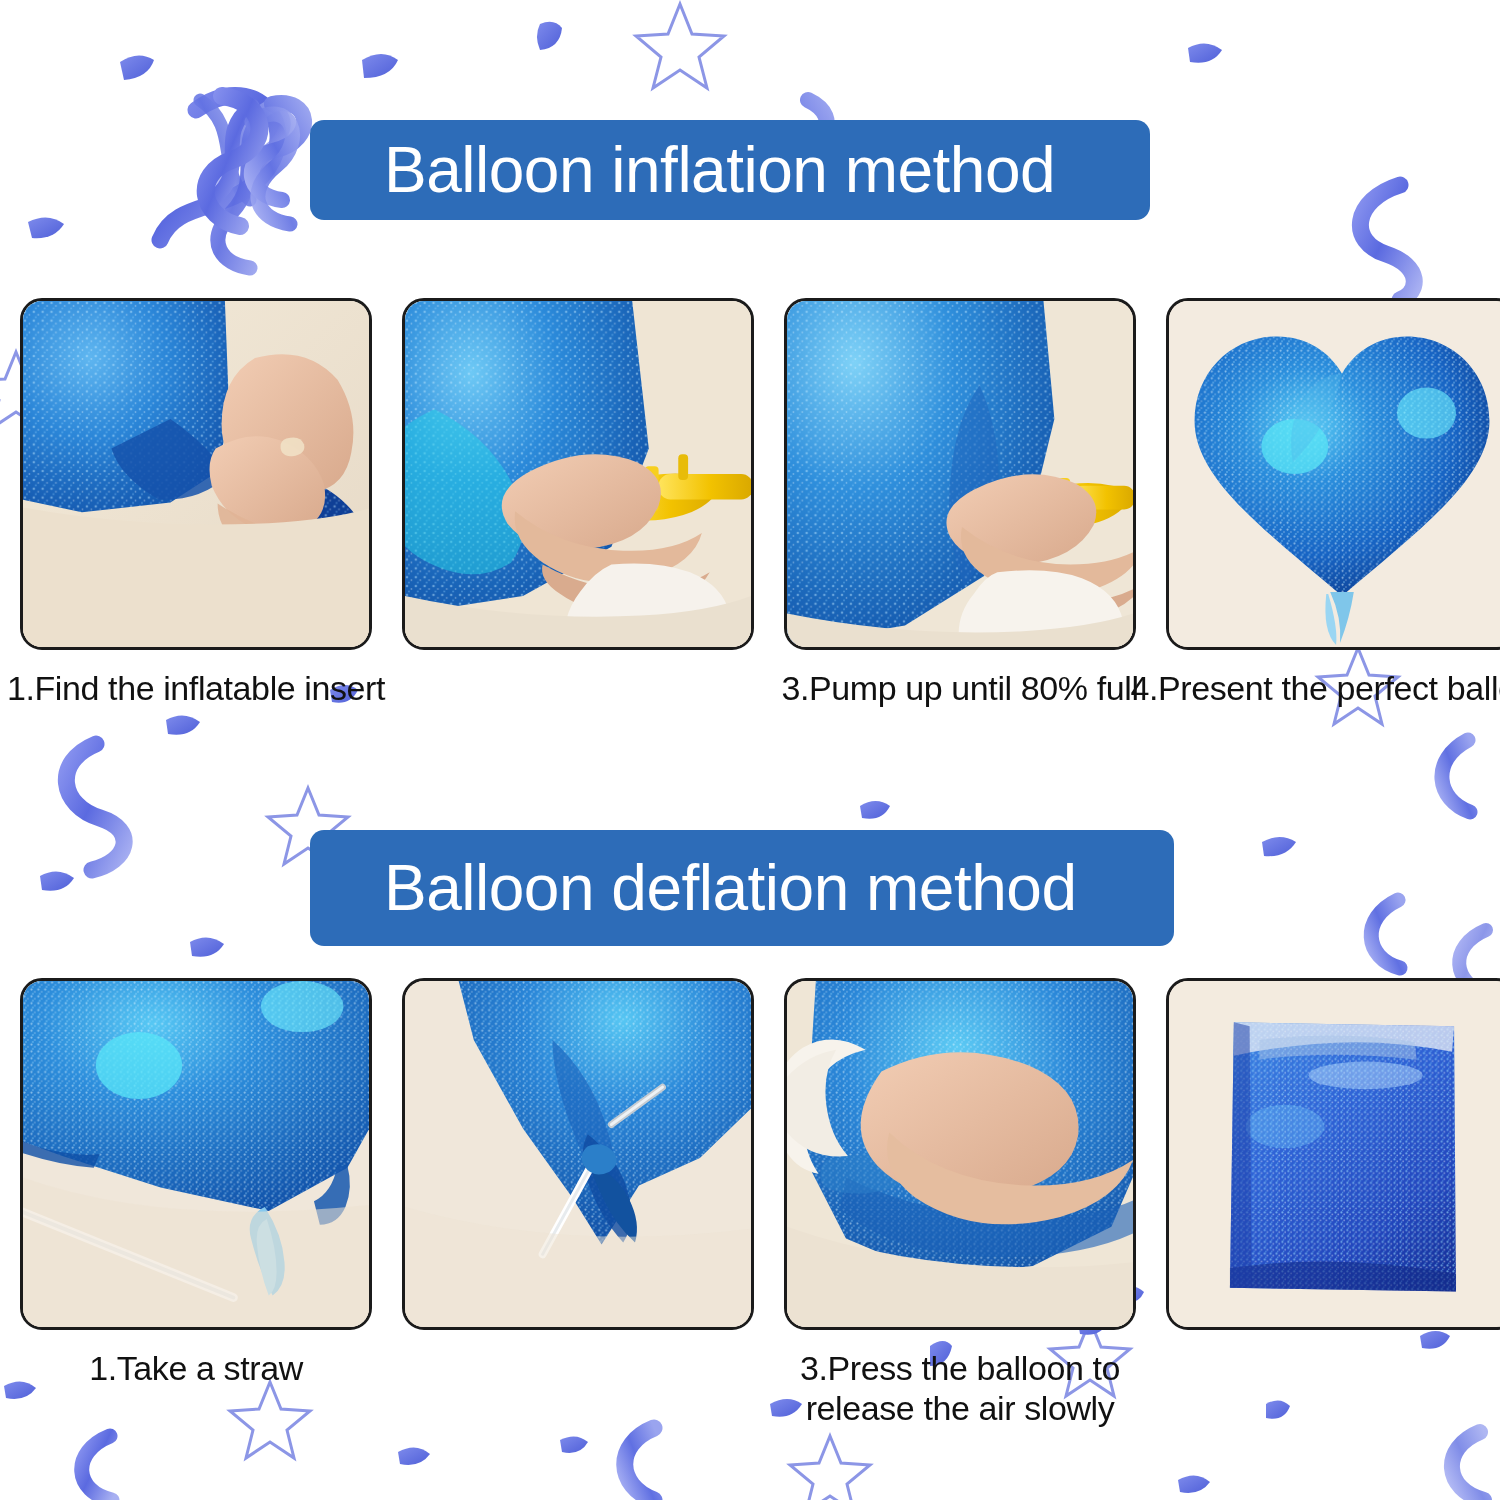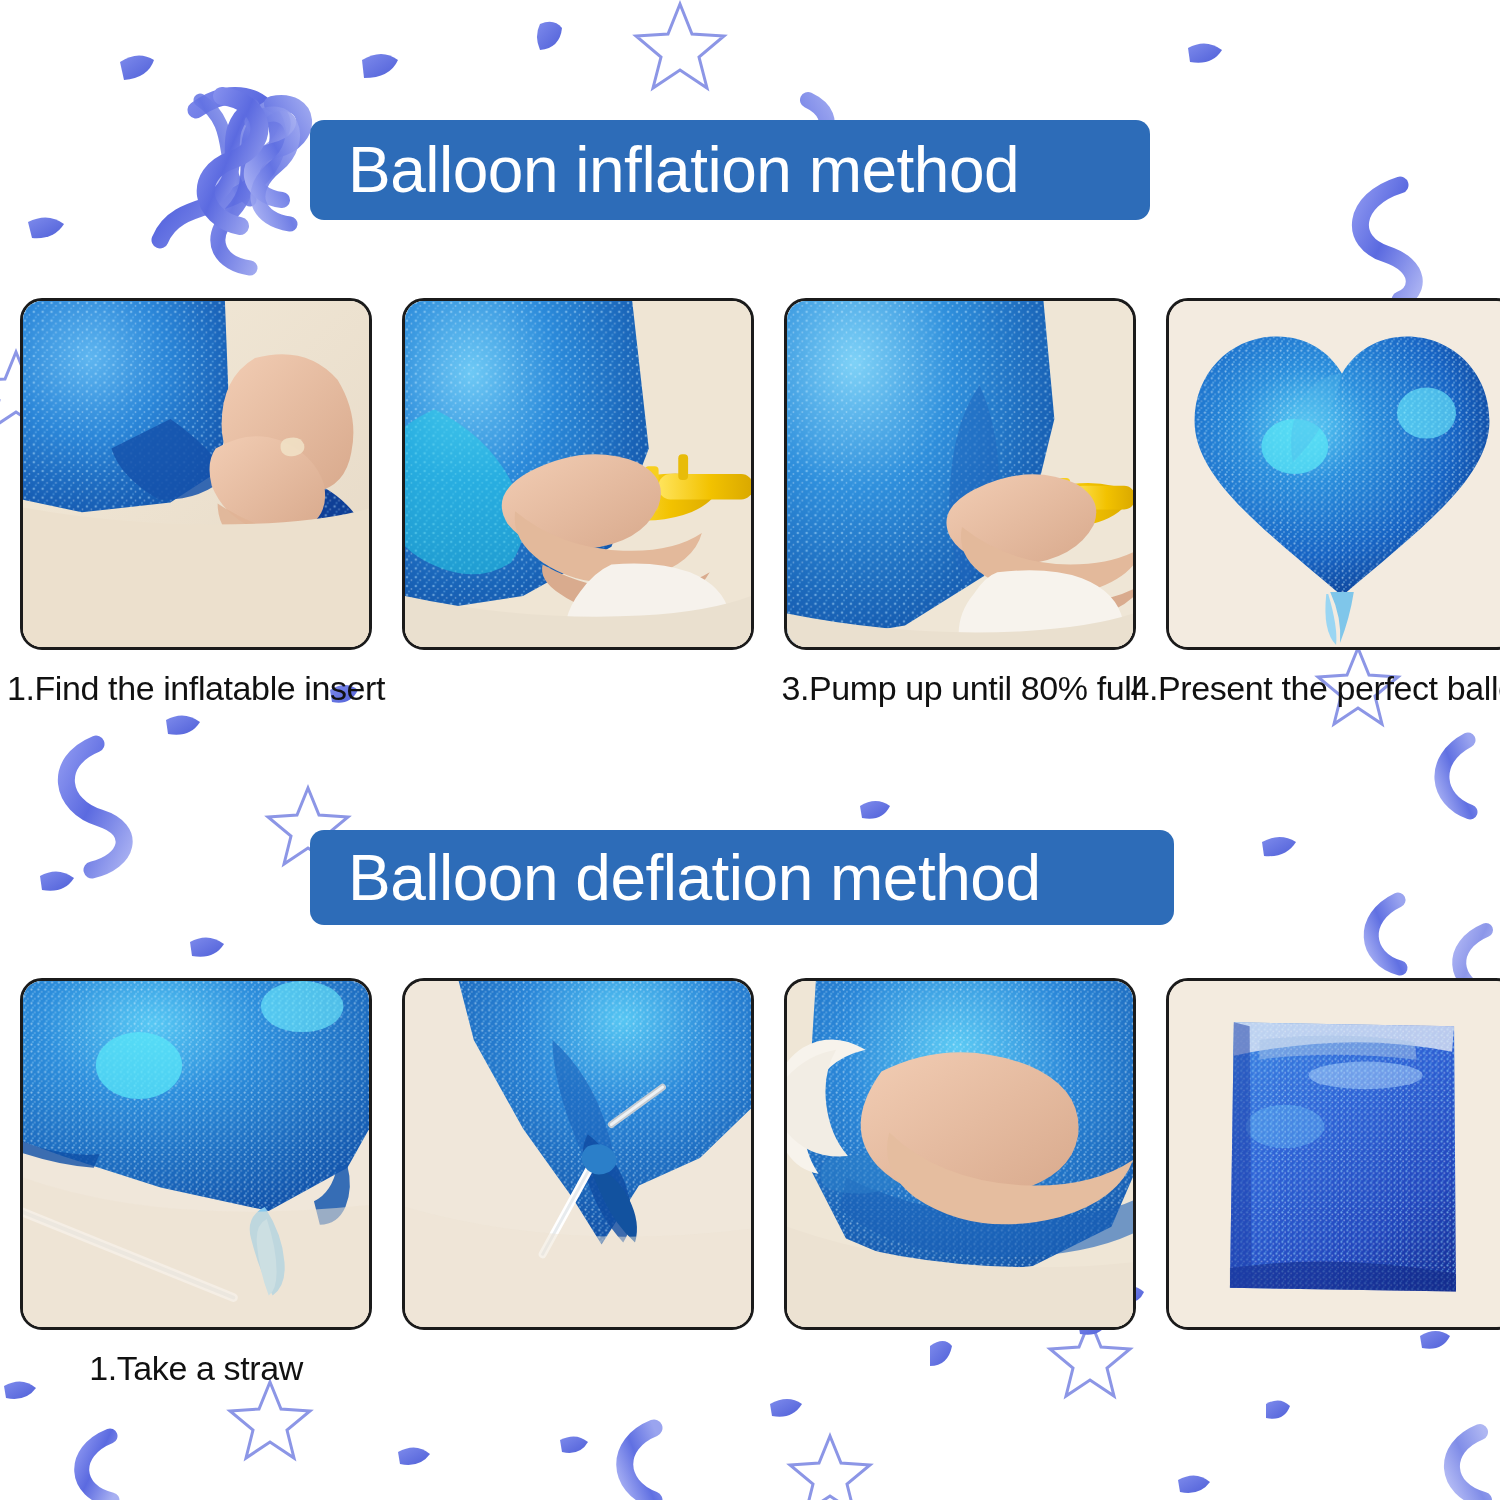--- a/index.html
+++ b/index.html
@@ -37,20 +37,21 @@
     padding: 0 38px;
   }
   .heading-text {
     color: #ffffff;
     font-family: "Liberation Sans", sans-serif;
     font-size: 64px;
     line-height: 1;
     font-weight: 400;
     letter-spacing: -0.5px;
     white-space: nowrap;
+    margin-left: 36px;
   }
 
   
   .grid {
     position: absolute;
     display: flex;
     gap: 30px;
     z-index: 4;
   }
   .cell {
@@ -377,21 +378,21 @@
             <path d="M176,74 C168,110 150,140 126,164 q-8,-44 18,-74 q14,-16 32,-16 z" fill="#4fb6ec" opacity="0.35"></path>
             <path d="M164,296 q12,26 10,52 q10,-26 14,-52 z" fill="#7fc6ea"></path>
             <path d="M162,298 q10,34 8,52 q-14,-14 -10,-52 z" fill="#9ad6f3"></path>
           </g>
         </svg>
       </div>
       <div class="caption single">4.Present the perfect balloon</div>
     </div>
   </div>
 
-  <div class="heading-bar" style="left:310px; top:830px; width:864px; height:95px;">
+  <div class="heading-bar" style="left:310px; top:830px; width:864px; height:116px;">
     <span class="heading-text">Balloon deflation method</span>
   </div>
 
   <div class="grid" style="left:20px; top:978px;">
 
     <div class="cell">
       <div class="photo">
         <svg viewBox="0 0 352 352" preserveAspectRatio="none">
           <defs>
             <radialGradient id="foilD" cx="38%" cy="22%" r="85%">
@@ -458,20 +459,22 @@
           <path d="M30,-10 L362,-10 L362,176 L330,250 L250,290 L150,300 L60,262 L18,180 Z" fill="url(#glitH)" opacity="0.6"></path>
           <path d="M60,200 q90,44 200,40 q70,-2 102,-22 l0,34 q-60,32 -162,28 q-96,-4 -146,-48 z" fill="#1a60b8" opacity="0.6"></path>
           <path d="M40,182 q60,-14 96,2 q-4,26 -54,32 q-48,2 -48,-18 q0,-10 6,-16 z" fill="#2b7fc9" opacity="0.5"></path>
           <path d="M96,92 q72,-36 150,-6 q56,24 50,72 q-8,46 -80,60 q-82,14 -124,-30 q-36,-40 4,-96 z" fill="url(#skinA)"></path>
           <path d="M104,154 q52,50 140,54 q66,2 108,-26 q-14,40 -74,58 q-86,22 -148,-20 q-36,-28 -26,-66 z" fill="#e5bd9f"></path>
           <path d="M80,70 q-44,10 -58,52 q-12,42 10,74 q-34,-6 -44,-52 q-8,-52 28,-76 q30,-18 64,2 z" fill="#f7f3ec"></path>
           <path d="M-10,110 q24,-34 60,-40 q-14,24 -10,56 q4,32 22,52 q-38,4 -62,-24 q-18,-22 -10,-44 z" fill="#f2ede4"></path>
           <path d="M0,250 q160,56 352,36 L352,352 L0,352 Z" fill="#ece2d2"></path>
         </svg>
       </div>
+      <div class="caption">3.Press the balloon to
+release the air slowly</div>
     </div>
 
     <div class="cell">
       <div class="photo">
         <svg viewBox="0 0 352 352" preserveAspectRatio="none">
           <defs>
             <linearGradient id="flatG" x1="0.2" y1="0" x2="0.85" y2="1">
               <stop offset="0%" stop-color="#3a7fe0"></stop>
               <stop offset="35%" stop-color="#2f63d6"></stop>
               <stop offset="75%" stop-color="#2246bd"></stop>

